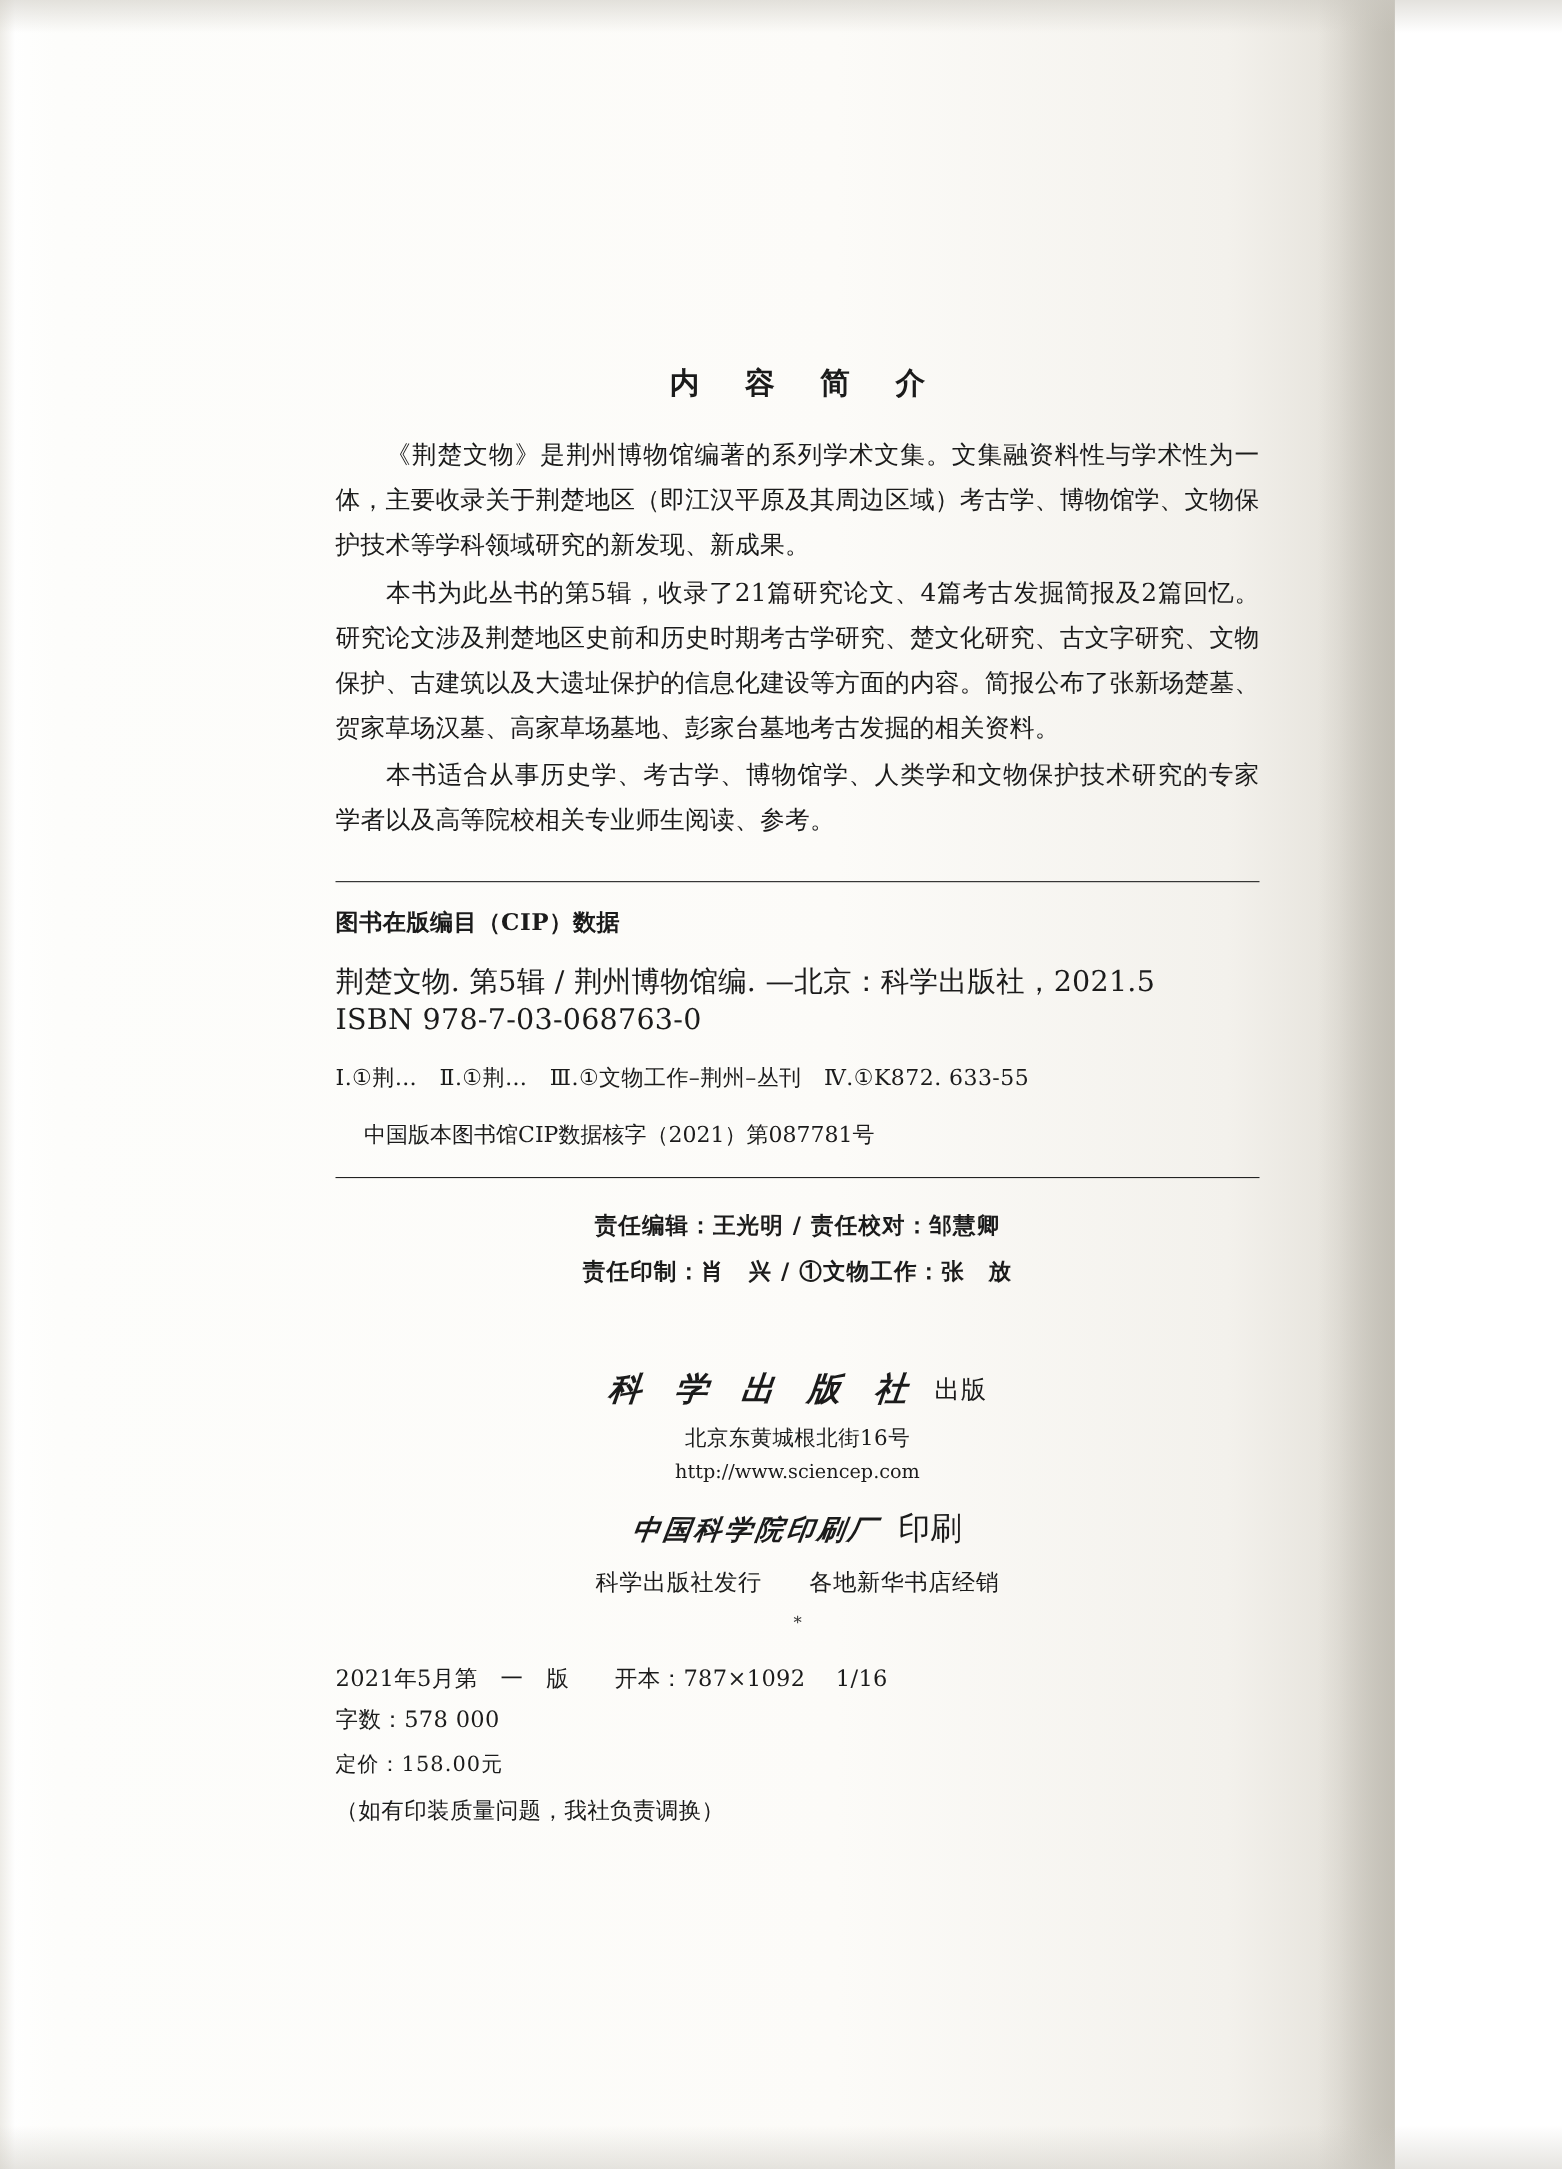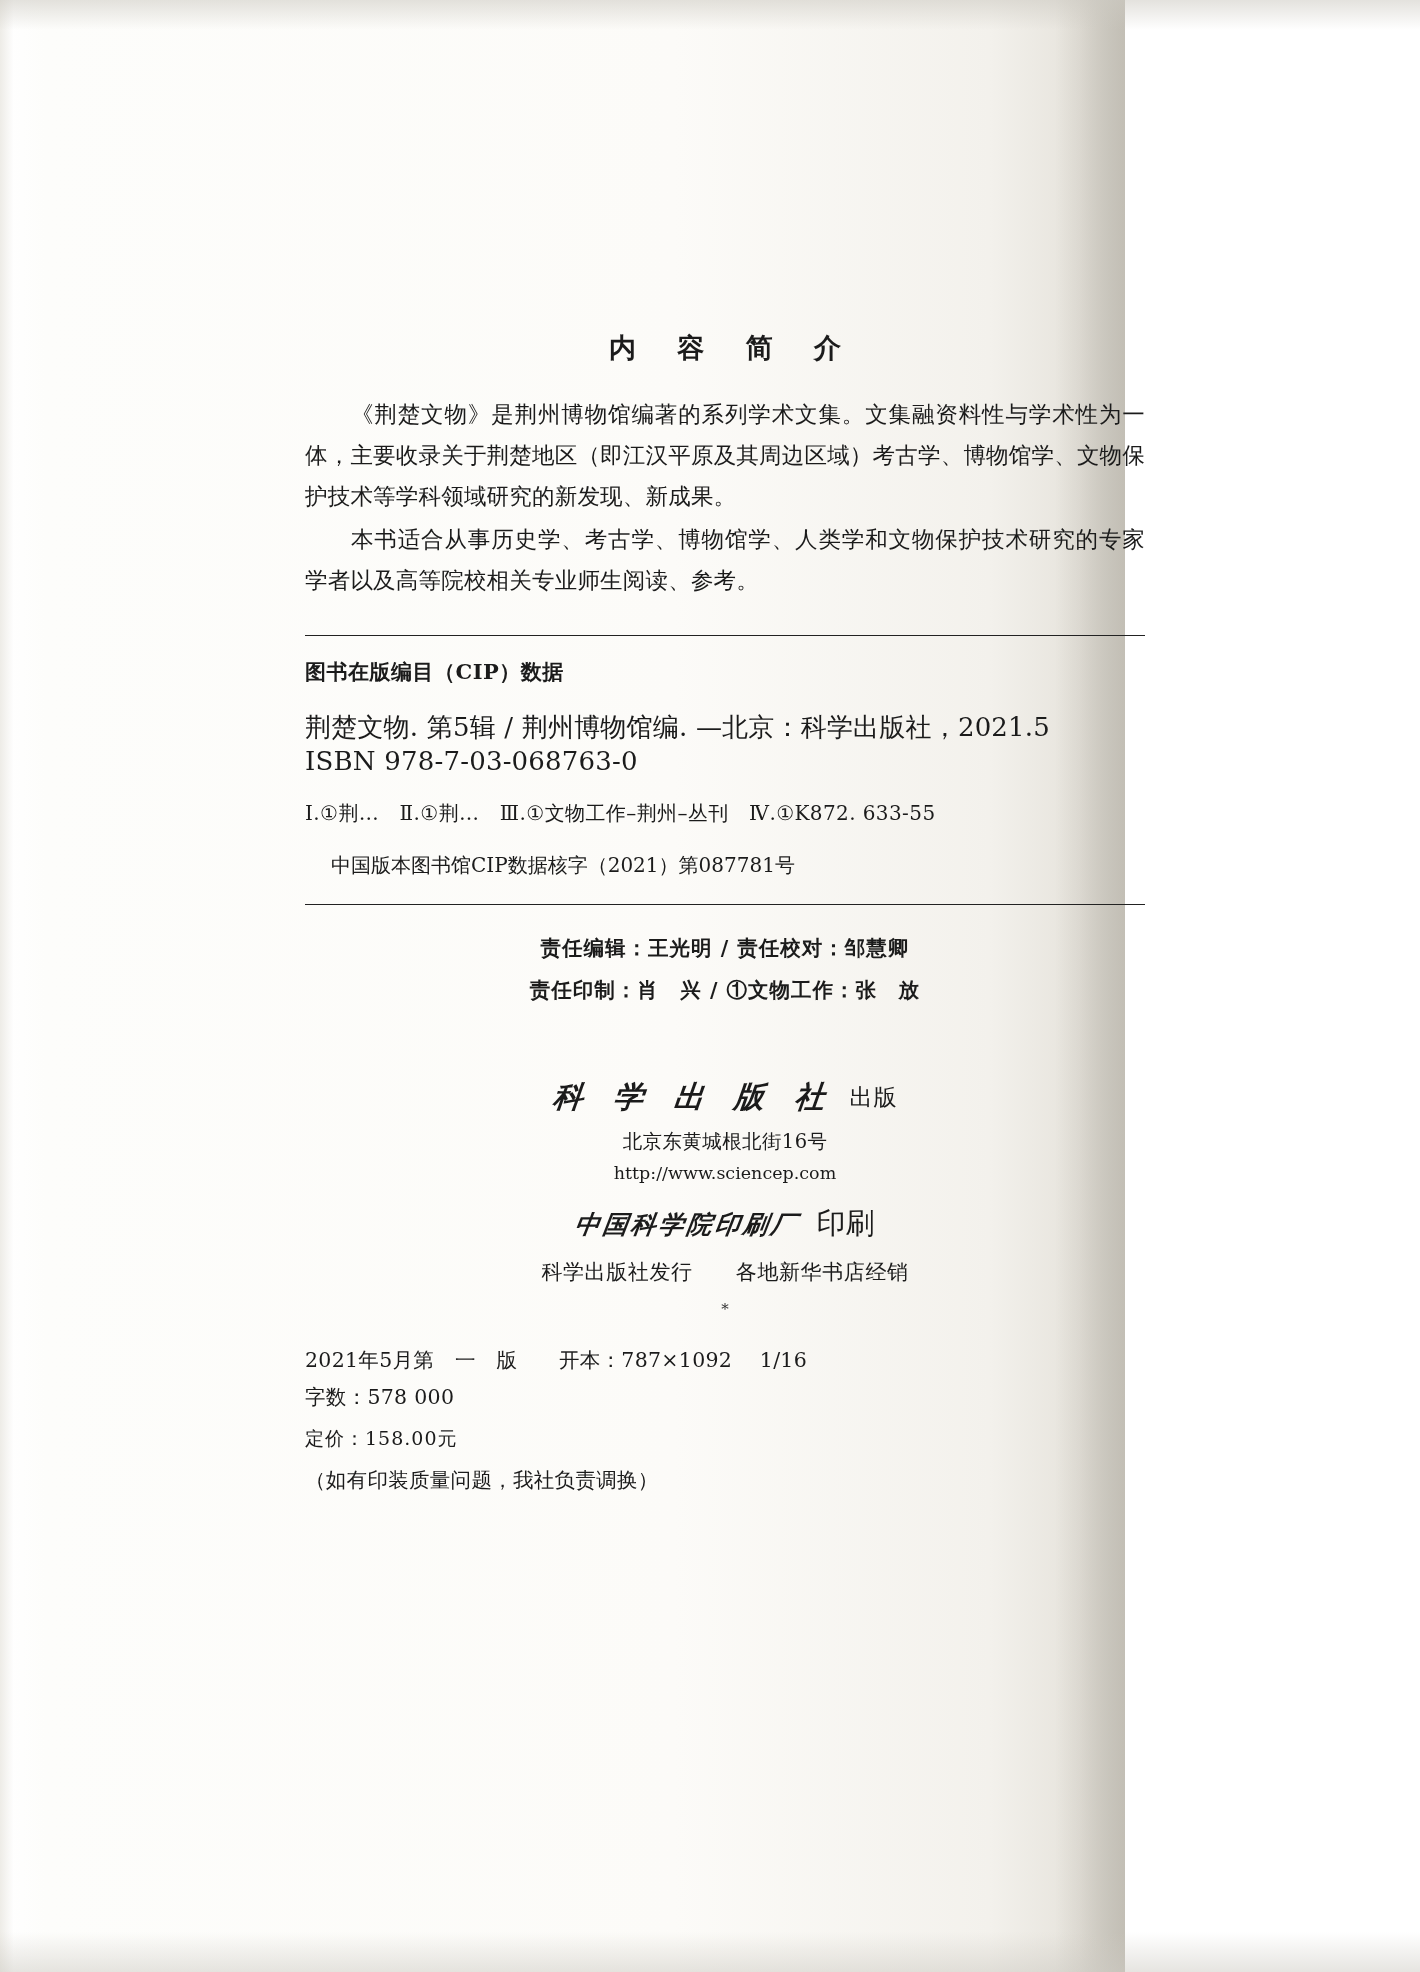--- a/index.html
+++ b/index.html
@@ -12,21 +12,21 @@
     height: 1972px;
     position: relative;
     font-family: "DejaVu Serif", "Liberation Serif", serif;
     color: #1b1b1b;
     overflow: hidden;
   }
   
   .page {
     position: absolute;
     left: 0; top: 0;
-    width: 1125px;
+    width: 1268px;
     height: 1972px;
     background:
       linear-gradient(to right, #ffffff 0%, #fdfdfb 4%, #fcfbf8 60%, #f3f1ec 88%, #e6e3dc 96%, #cfccc4 100%);
   }
   .page-edge-left {
     position: absolute;
     left: 0; top: 0;
     width: 14px; height: 1972px;
     background: linear-gradient(to right, #e9e7e1, #ffffff);
     opacity: .8;
@@ -226,20 +226,21 @@
   <div class="page-edge-right"></div>
   <div class="page-edge-top"></div>
   <div class="page-edge-bottom"></div>
 
   <div class="content">
 
     <h1 class="section-title">内 容 简 介</h1>
 
     <div class="abstract">
       <p>《荆楚文物》是荆州博物馆编著的系列学术文集。文集融资料性与学术性为一体，主要收录关于荆楚地区（即江汉平原及其周边区域）考古学、博物馆学、文物保护技术等学科领域研究的新发现、新成果。</p>
+      <p>本书为此丛书的第5辑，收录了21篇研究论文、4篇考古发掘简报及2篇回忆。研究论文涉及荆楚地区史前和历史时期考古学研究、楚文化研究、古文字研究、文物保护、古建筑以及大遗址保护的信息化建设等方面的内容。简报公布了张新场楚墓、贺家草场汉墓、高家草场墓地、彭家台墓地考古发掘的相关资料。</p>
       <p>本书适合从事历史学、考古学、博物馆学、人类学和文物保护技术研究的专家学者以及高等院校相关专业师生阅读、参考。</p>
     </div>
 
     <hr class="rule">
 
     <div class="cip-title">图书在版编目（CIP）数据</div>
 
     <div class="cip-line">荆楚文物. 第5辑 / 荆州博物馆编. —北京：科学出版社，2021.5</div>
     <div class="cip-line">ISBN 978-7-03-068763-0</div>
 

